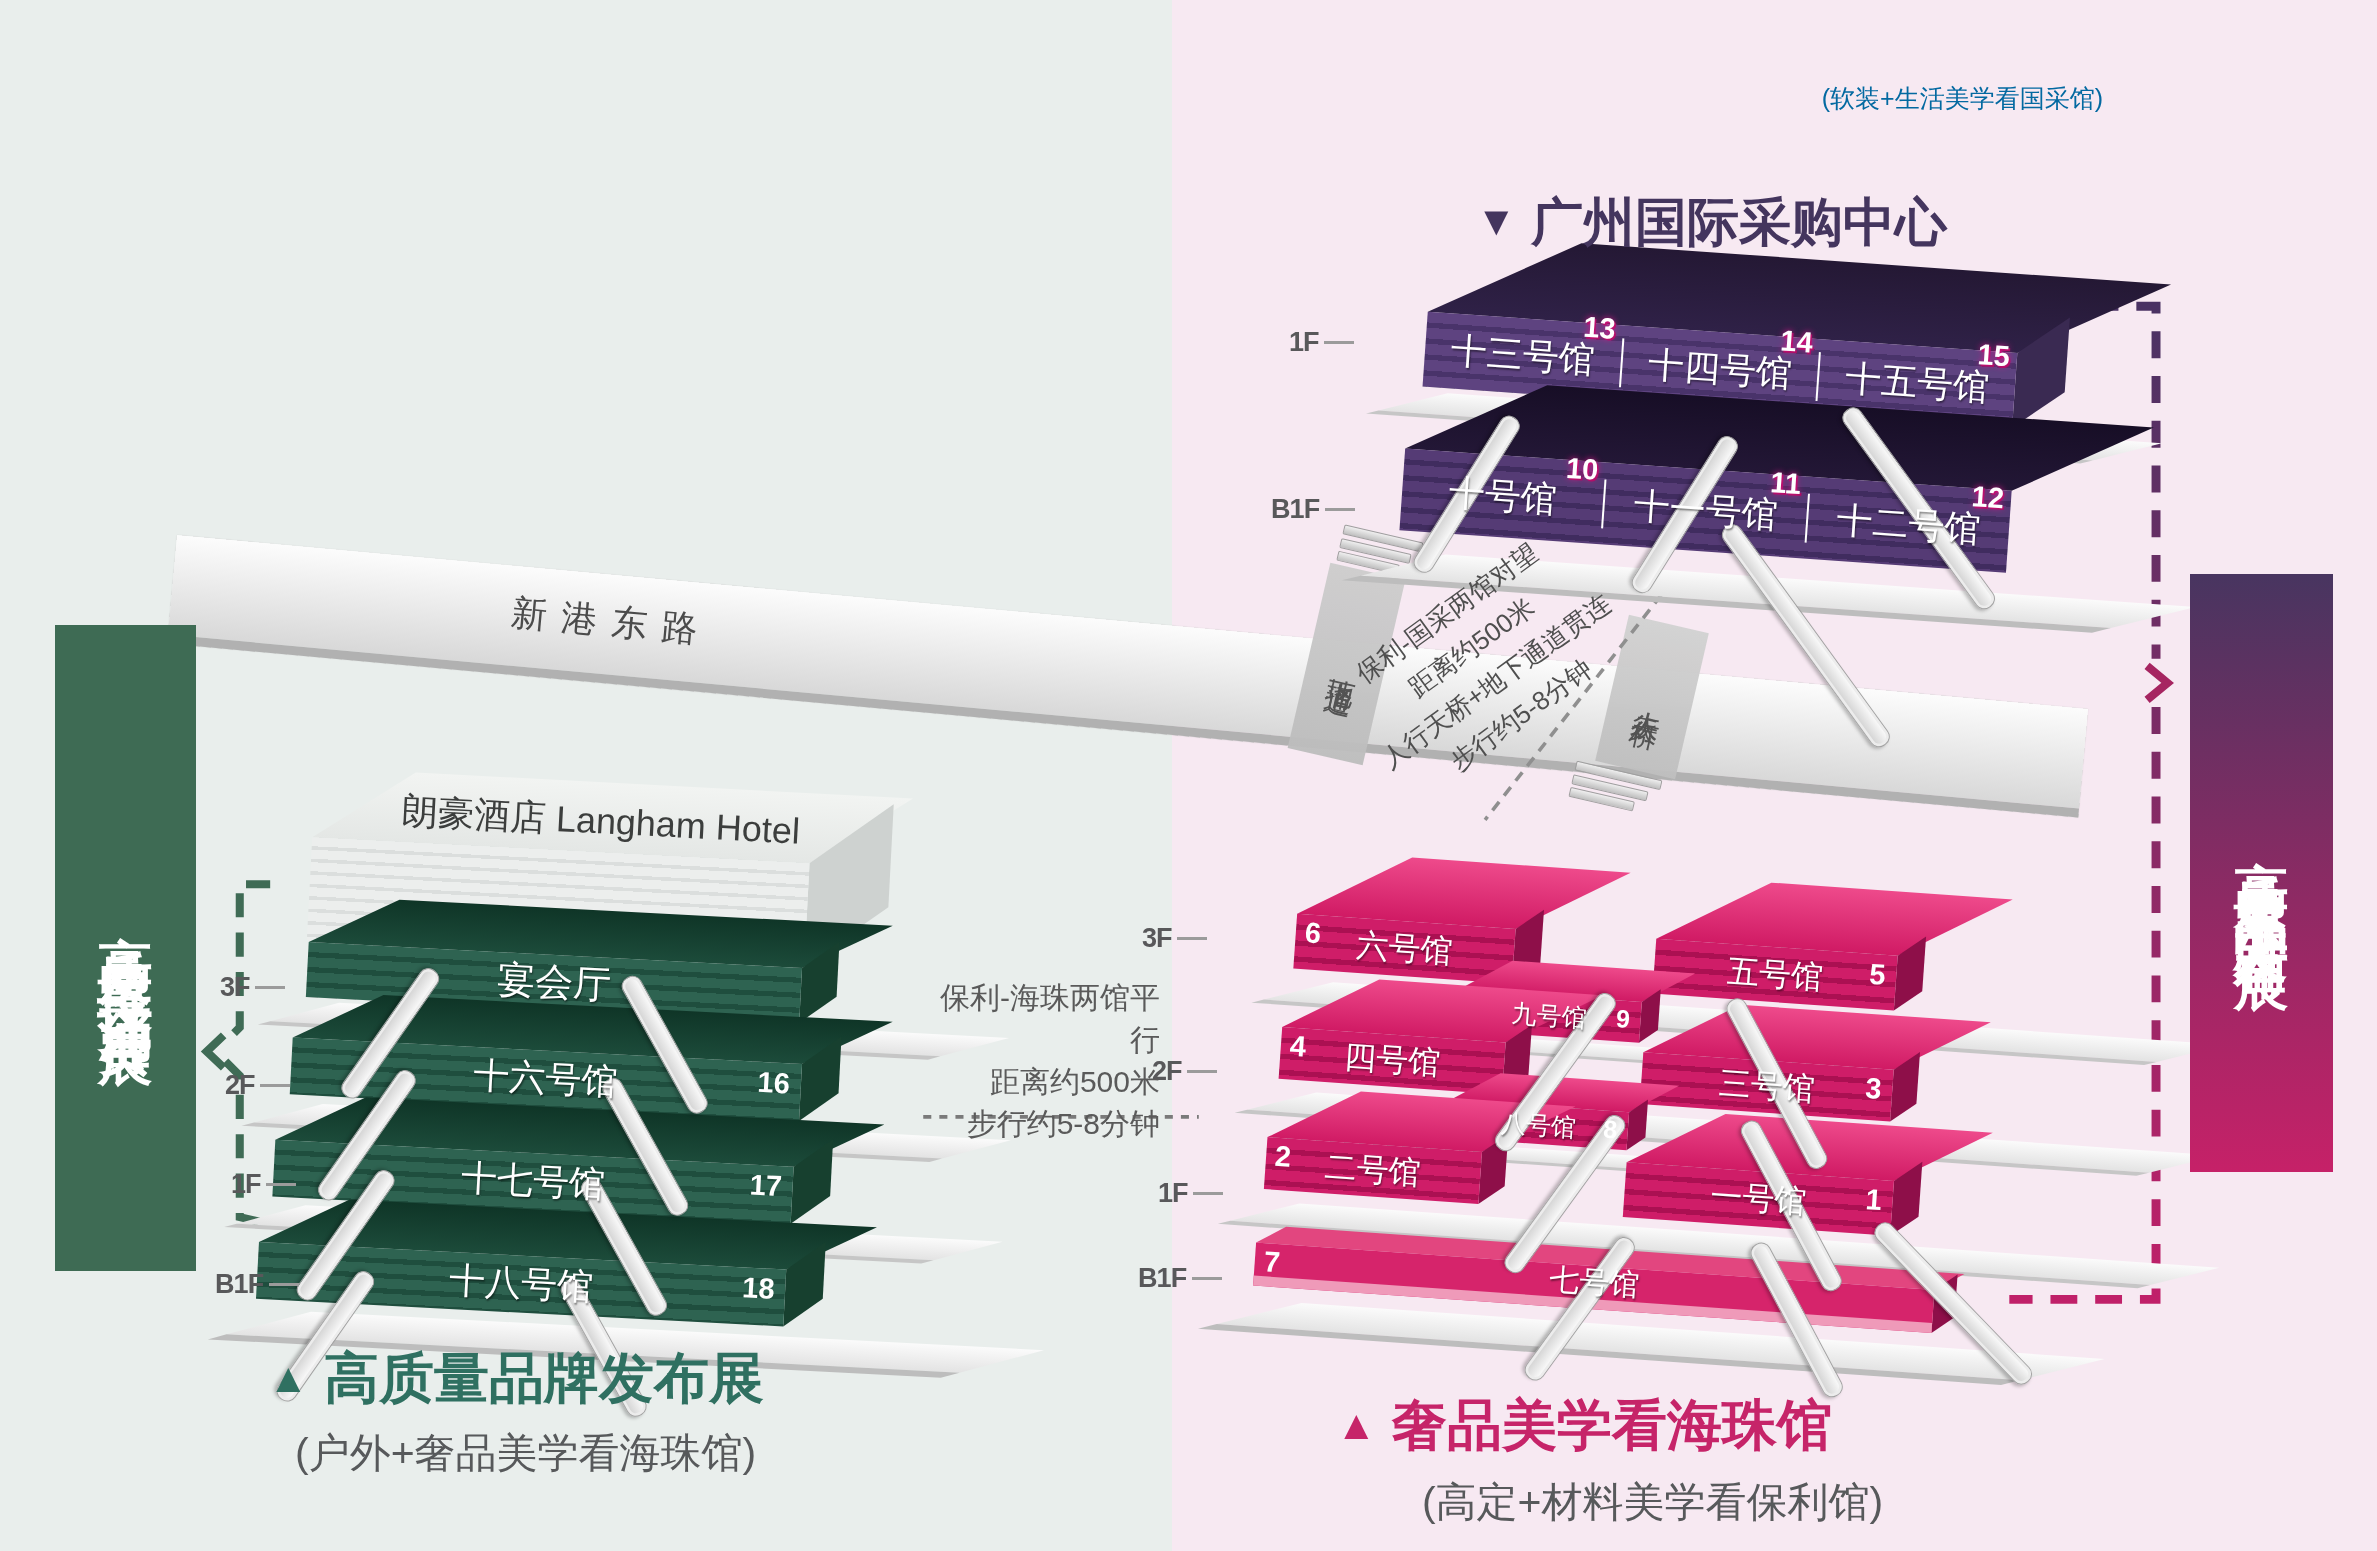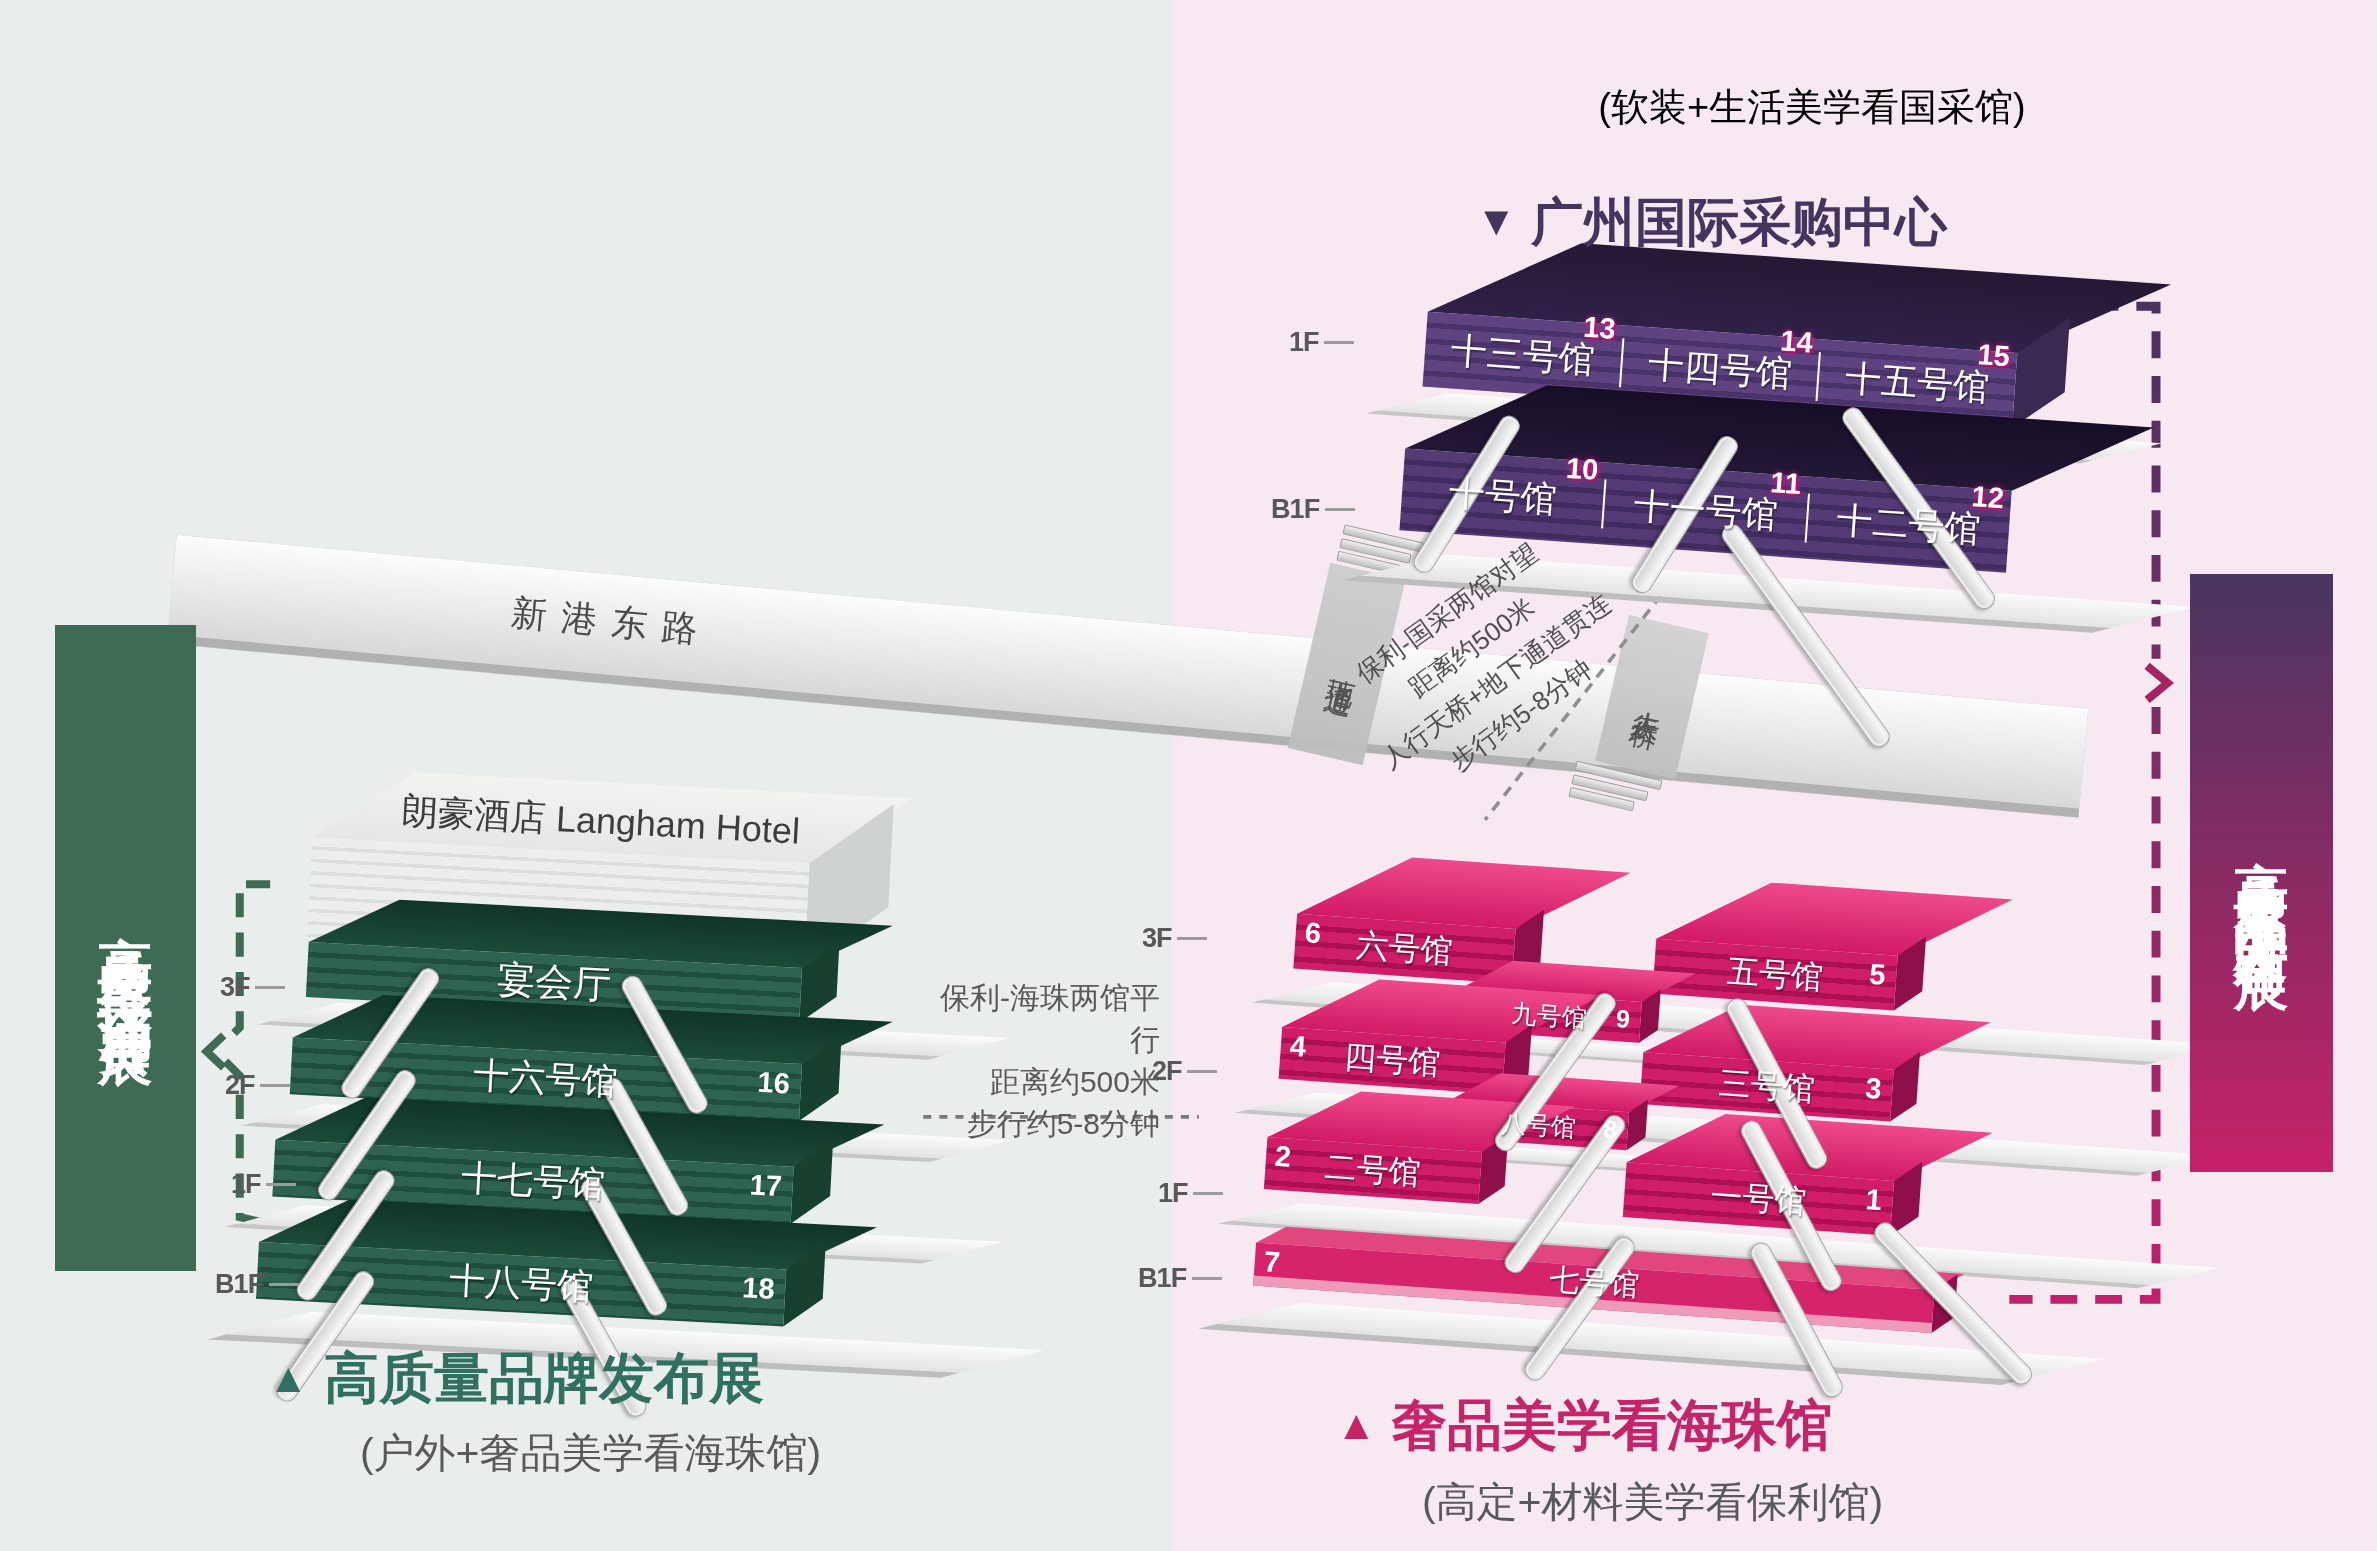--- a/index.html
+++ b/index.html
@@ -29,24 +29,24 @@
   #footbridge{left:1611px;top:622px;width:82px;height:150px;transform:rotate(13deg);background:linear-gradient(180deg,#d2d2d2,#bfbfbf);}
   .steps i{display:block;height:8px;background:linear-gradient(180deg,#efefef,#bfbfbf);border:0.9px solid #9f9f9f;margin-bottom:3.6px;border-radius:1.8px;}
   #steps-under{left:1339px;top:533px;transform:rotate(13deg);}
   #steps-foot{left:1571px;top:770px;transform:rotate(13deg);}
   
   #ann-rot{left:1287px;top:580px;width:394px;transform:rotate(-36deg);transform-origin:center;
     font-size:26px;color:#4f4f4f;line-height:1.62;text-align:center;}
   #ann-left{left:913px;top:977px;width:247px;text-align:right;font-size:30px;color:#5a5a5a;line-height:1.4;}
   
   .vtitle{font-weight:700;}
-  #guocai-sub{left:1521px;top:82px;width:582px;text-align:center;font-size:38px;color:#000000;}
+  #guocai-sub{left:1521px;top:82px;width:582px;text-align:right;font-size:25px;color:#0369a1;}
   #guocai-title{left:1476px;top:188px;width:698px;font-size:52px;color:#44355e;}
   #haizhu-title{left:268px;top:1342px;width:573px;font-size:55px;color:#2f7061;}
-  #haizhu-sub{left:295px;top:1426px;width:591px;text-align:center;font-size:41px;color:#57595b;}
+  #haizhu-sub{left:295px;top:1426px;width:591px;font-size:41px;color:#57595b;}
   #poly-title{left:1336px;top:1389px;width:573px;font-size:55px;color:#c62469;}
   #poly-sub{left:1366px;top:1475px;width:573px;text-align:center;font-size:41px;color:#57595b;}
   .marker{font-size:41px;vertical-align:5.4px;}
   
   .flabel{width:54px;text-align:right;font-size:27px;font-weight:700;color:#58585a;letter-spacing:-0.9px;white-space:nowrap;}
   .flabel::after{content:"";display:inline-block;width:30px;height:2.7px;background:#9b9b9b;margin-left:5.4px;vertical-align:7.2px;}
   
   .hall{position:absolute;}
   .hall .ht{position:absolute;left:0;right:0;height:var(--th);top:calc(-1 * var(--th));
     transform:skewX(var(--sk,-62deg));transform-origin:bottom left;}

